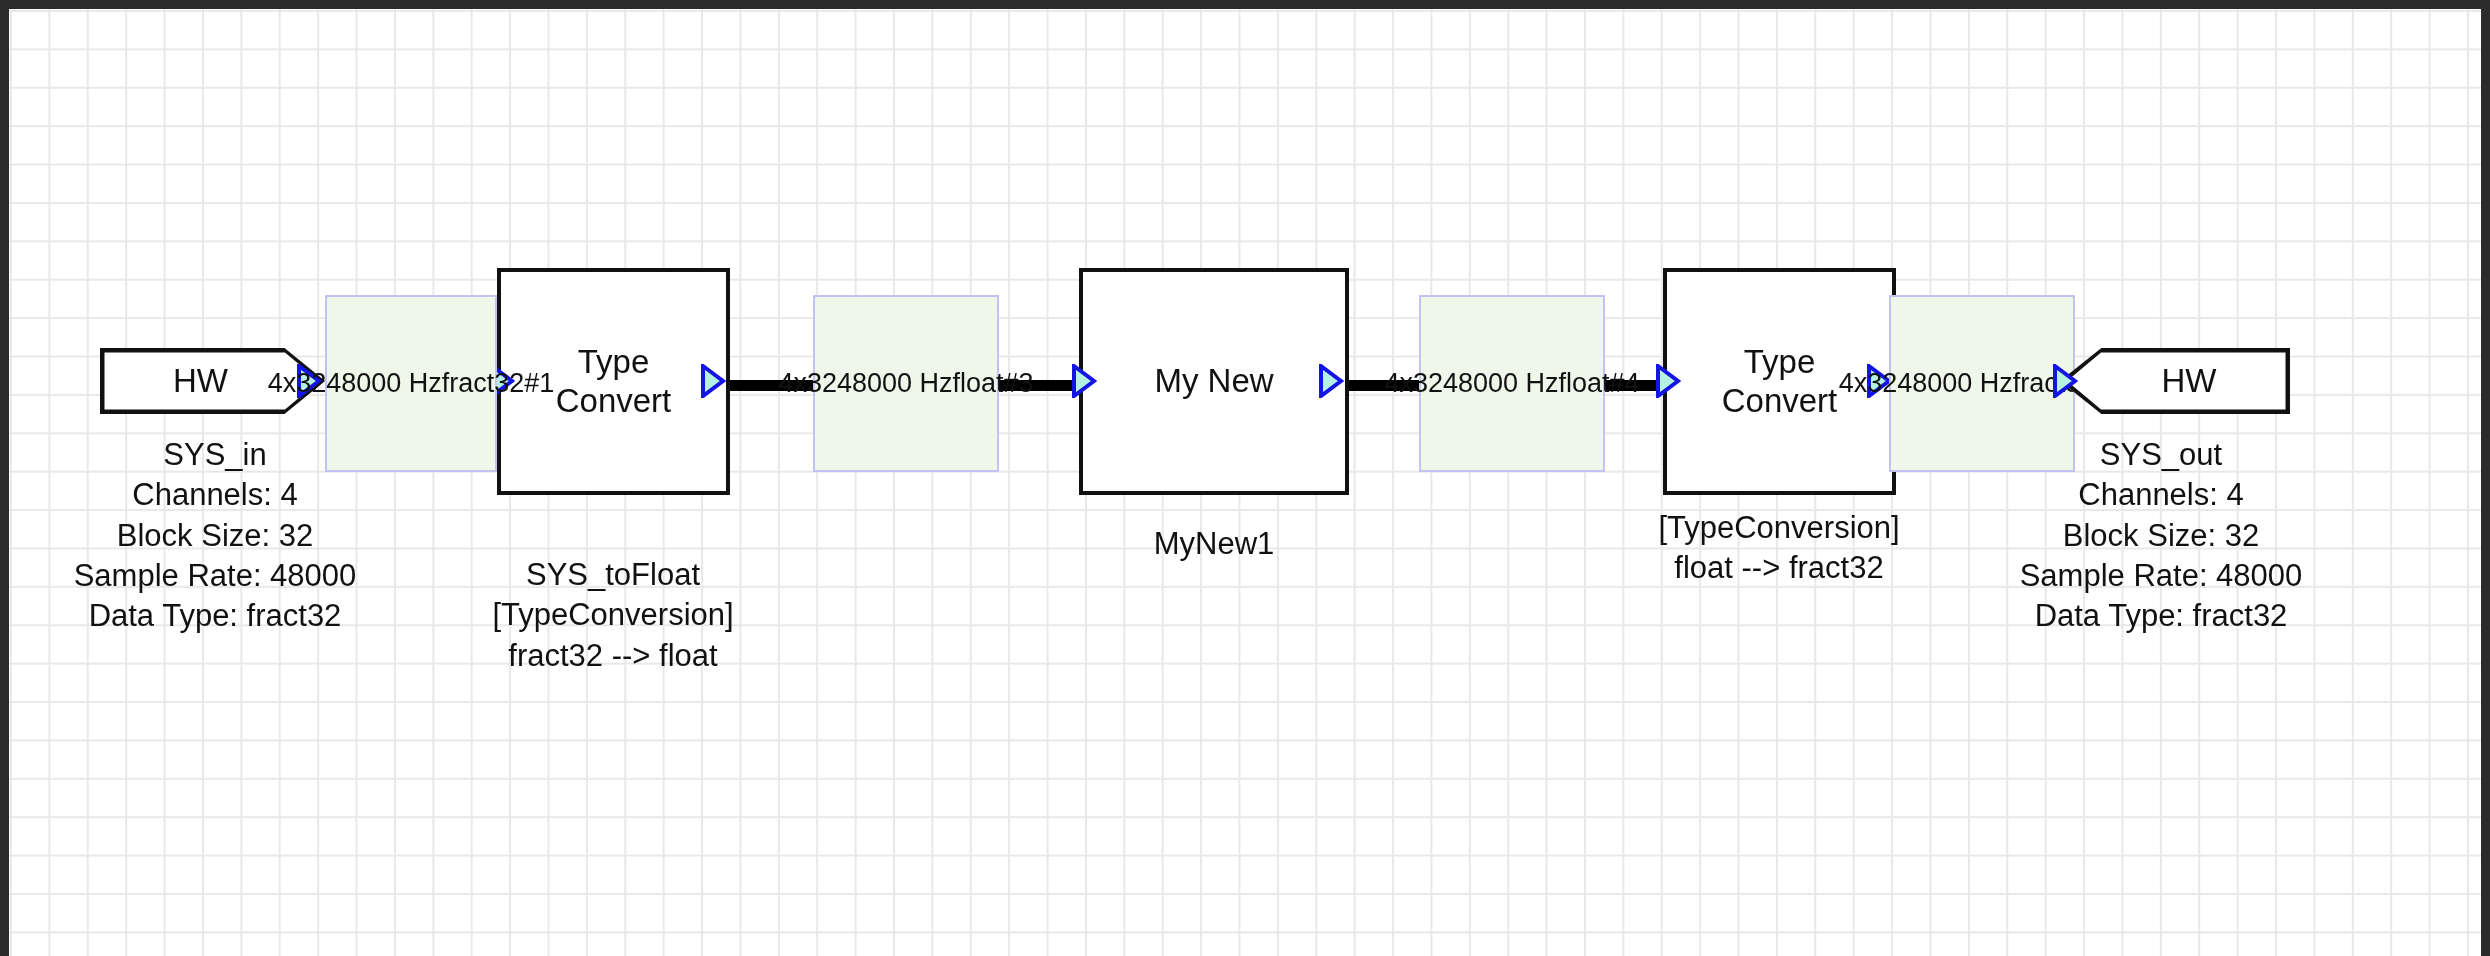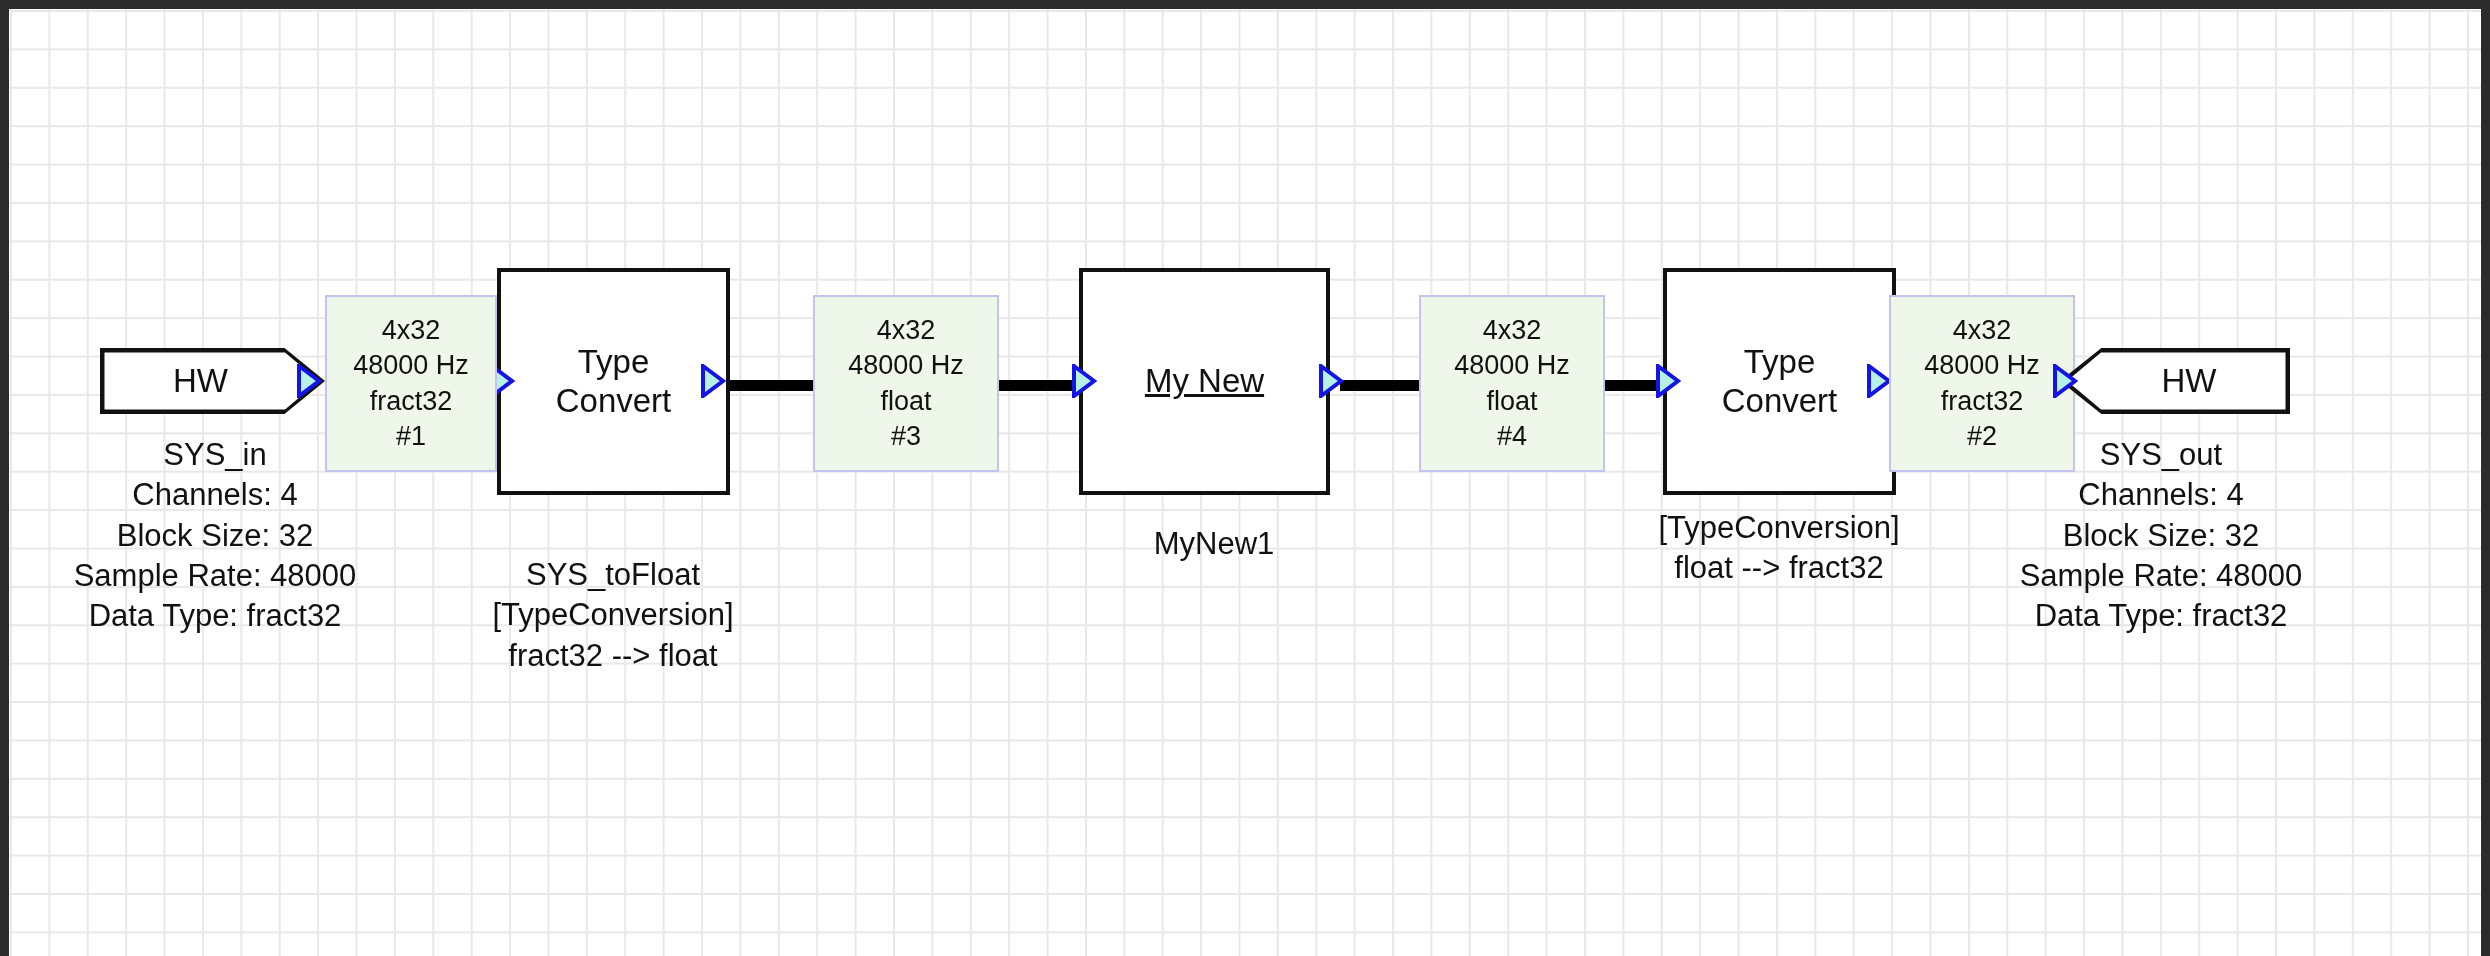--- a/index.html
+++ b/index.html
@@ -58,21 +58,21 @@
   }
   .io-in  { clip-path: polygon(0 0, 82% 0, 100% 50%, 82% 100%, 0 100%); }
   .io-out { clip-path: polygon(18% 0, 100% 0, 100% 100%, 18% 100%, 0 50%); }
   .io-shape { position: absolute; inset: 0; }
 
   
   .tag-block {
     background: #eef7e9;
     border: 2px solid #c3c3ee;
     display: flex;
-    flex-direction: column;
+    flex-direction: row;
     align-items: center;
     justify-content: center;
     text-align: center;
     color: #111111;
     font-size: 27px;
     line-height: 1.30;
   }
   .tag-block span { display: block; white-space: nowrap; }
 
   
@@ -148,21 +148,21 @@
     <span>#1</span>
   </div>
 
   <div class="blk tag-block" style="left:813px; top:295px; width:186px; height:177px;">
     <span>4x32</span>
     <span>48000 Hz</span>
     <span>float</span>
     <span>#3</span>
   </div>
 
-  <div class="blk proc-block" style="left:1079px; top:268px; width:251px; height:227px;text-decoration:underline;">
+  <div class="blk proc-block" style="left:1079px; top:268px; width:270px; height:227px;">
     <div>
       <div>My New</div>
     </div>
   </div>
   <svg class="port" style="left:1071px; top:364px;" viewBox="0 0 26 34">
     <polygon points="3,2 23,17 3,32" fill="#b6f2e4" stroke="#1414e6" stroke-width="4"></polygon>
   </svg>
   <svg class="port" style="left:1318px; top:364px;" viewBox="0 0 26 34">
     <polygon points="3,2 23,17 3,32" fill="#b6f2e4" stroke="#1414e6" stroke-width="4"></polygon>
   </svg>

